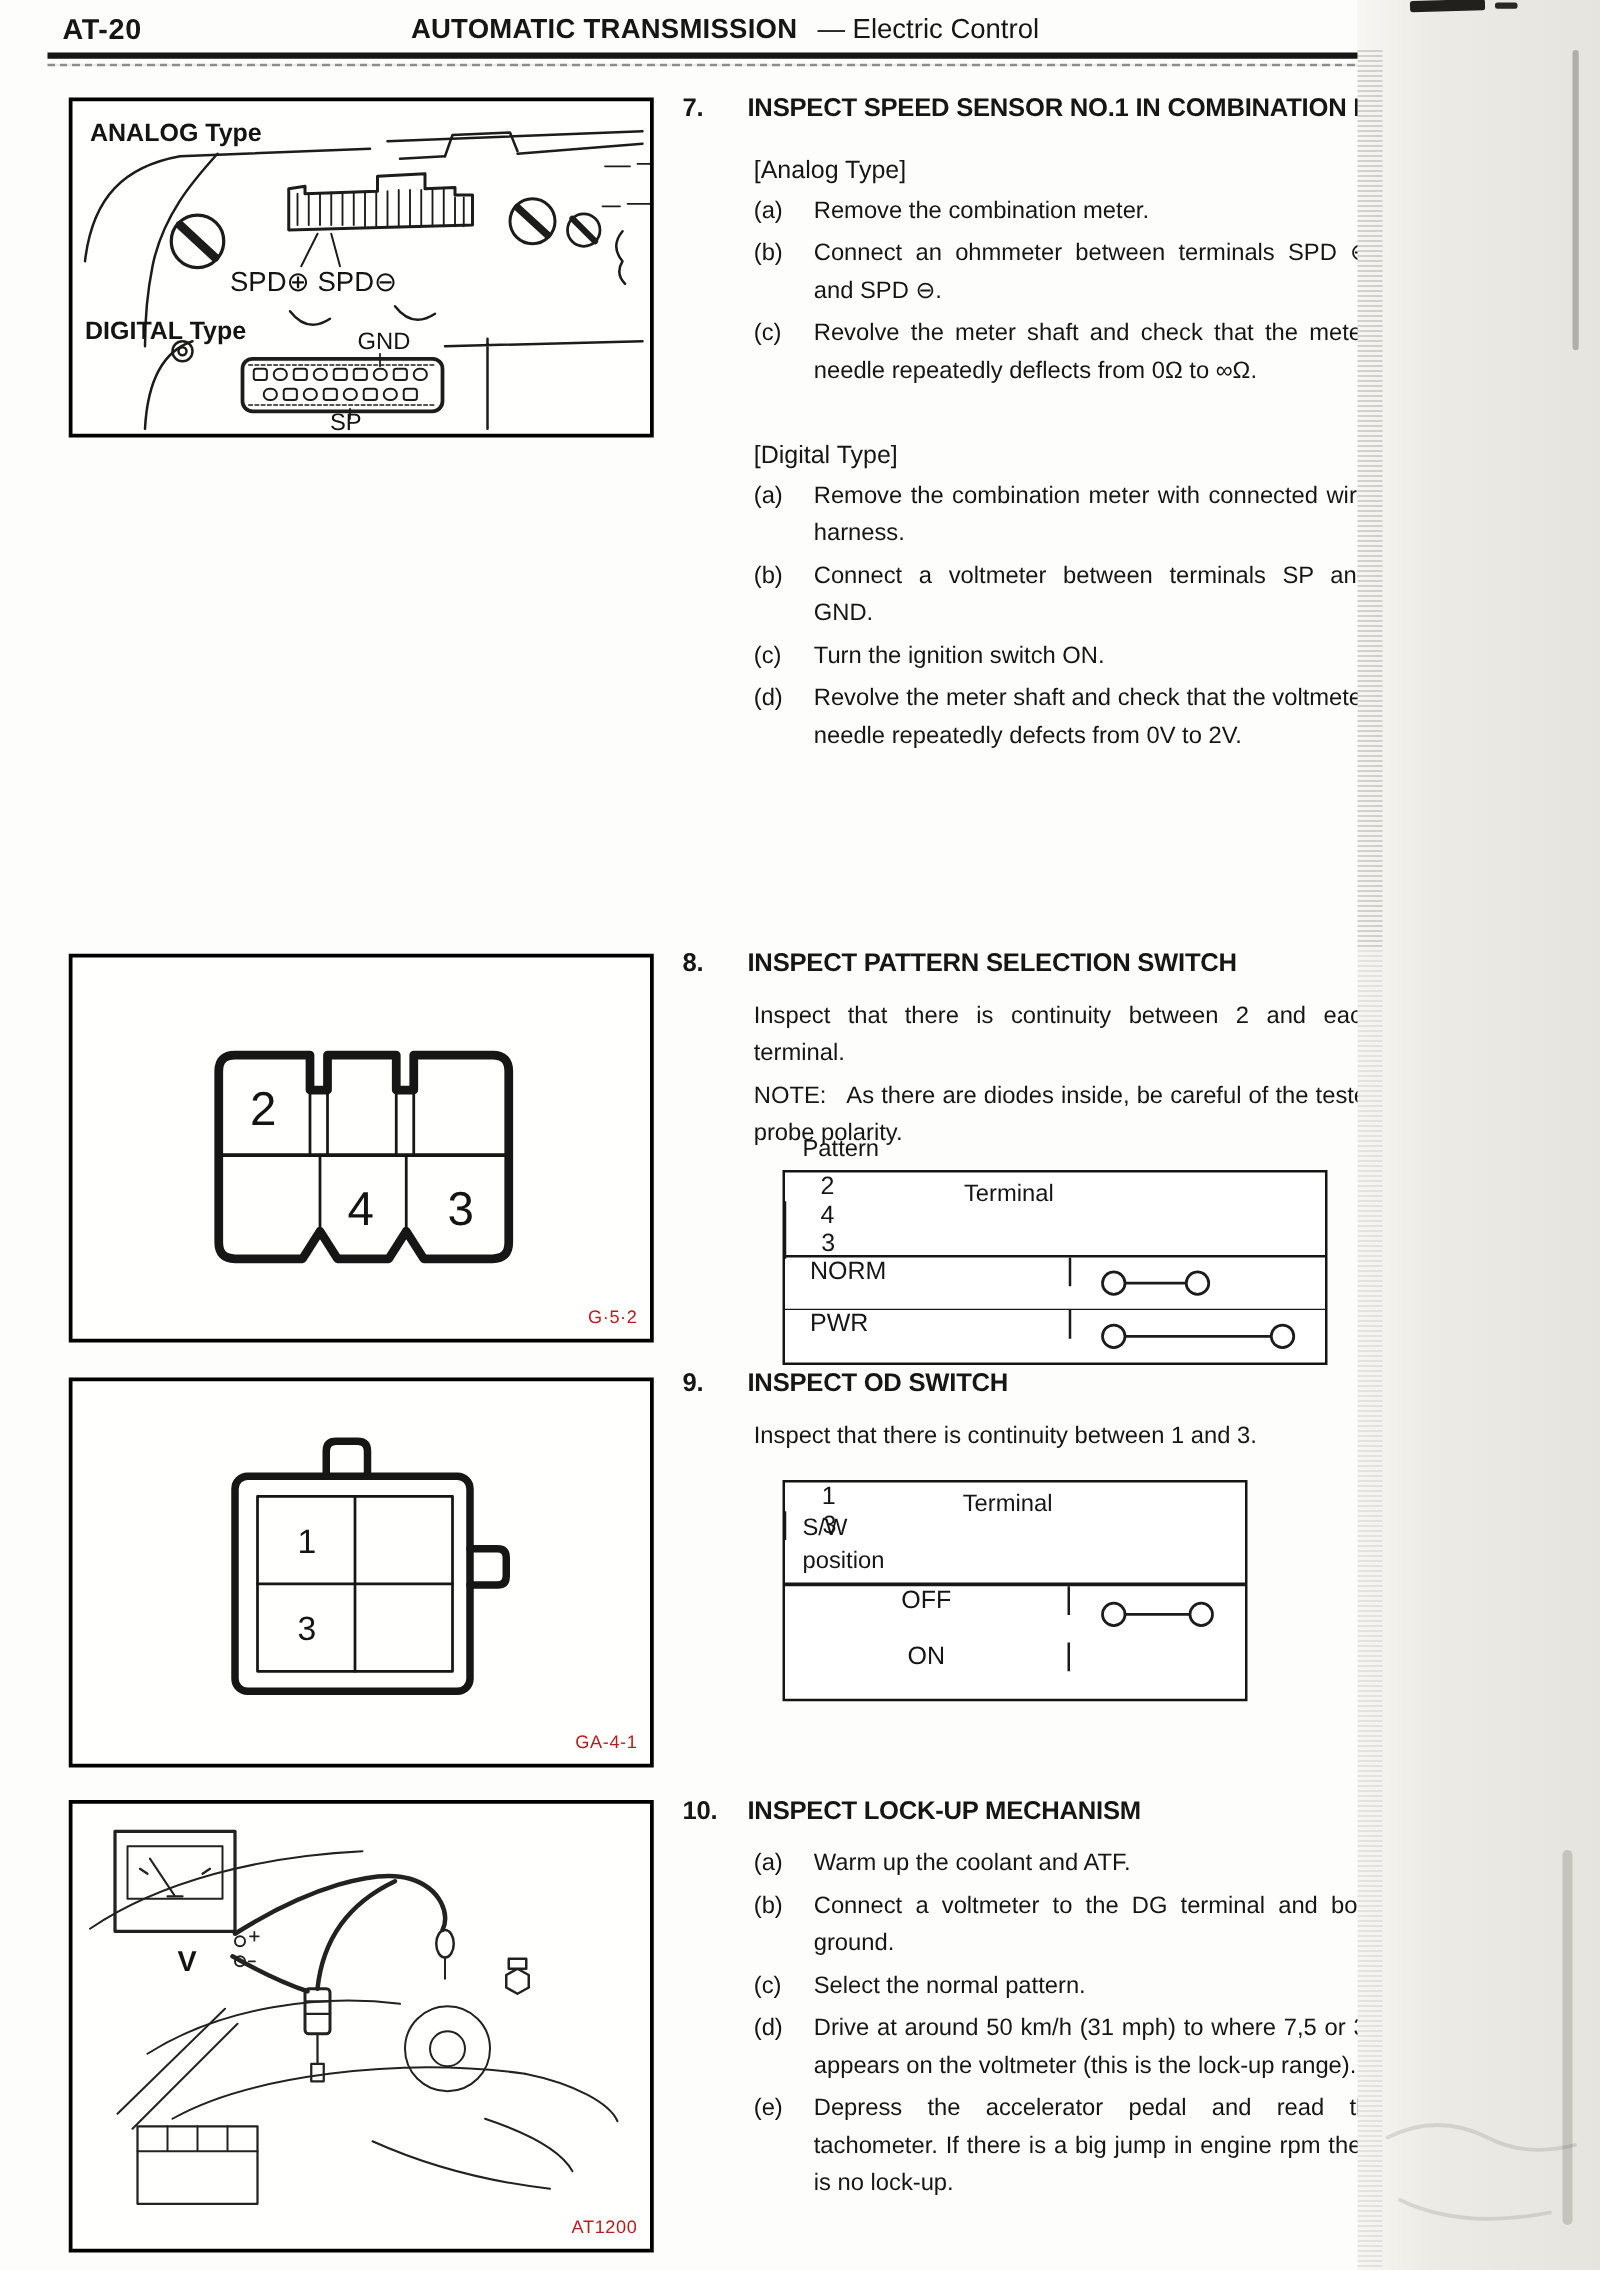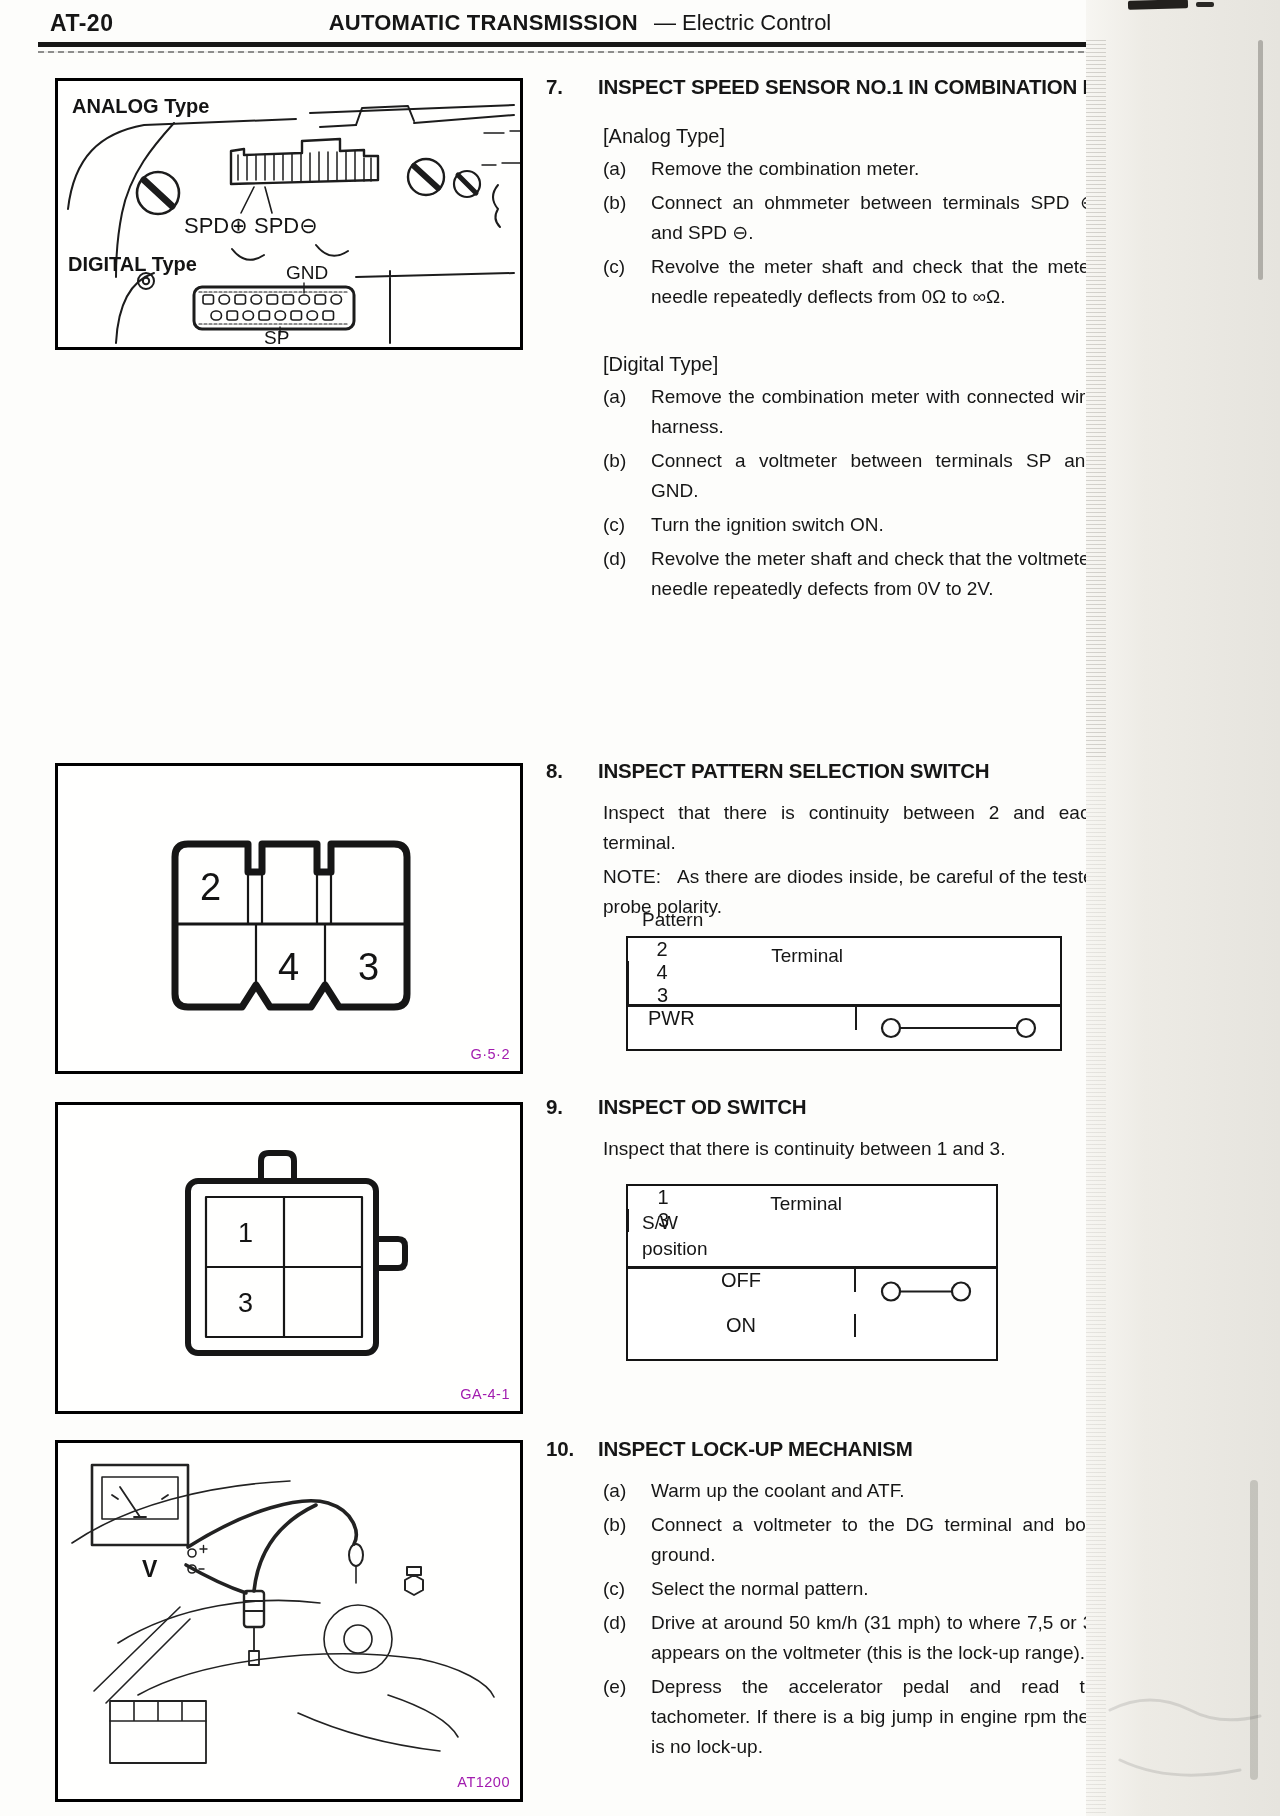--- a/index.html
+++ b/index.html
@@ -16,21 +16,21 @@
   .rule-thick{position:absolute;left:38px;top:42px;width:1060px;height:5px;background:#171717;}
   .rule-thin{position:absolute;left:38px;top:51px;width:1060px;height:2px;
     background:repeating-linear-gradient(90deg,rgba(30,30,30,.5) 0 6px,rgba(30,30,30,.08) 6px 10px);}
   
   .figbox{position:absolute;left:55px;width:462px;border:3px solid #000000;background:#fffffe;}
   #fig1{top:78px;height:266px;}
   #fig2{top:763px;height:305px;}
   #fig3{top:1102px;height:306px;}
   #fig4{top:1440px;height:356px;}
   .figart{position:absolute;left:0;top:0;width:100%;height:100%;}
-  .figcode{position:absolute;right:10px;bottom:9px;font-size:14.5px;letter-spacing:.5px;color:#a21caf;}
+  .figcode{position:absolute;right:10px;bottom:9px;font-size:14.5px;letter-spacing:.5px;color:#b91c1c;}
   .figtext{font-family:"Liberation Sans", sans-serif;fill:#141414;}
   
   .section{position:absolute;left:488px;width:618px;}
   #sec7{top:72px;} #sec8{top:756px;} #sec9{top:1092px;} #sec10{top:1434px;}
   .secrow{display:flex;font-weight:bold;font-size:20.5px;line-height:30px;letter-spacing:-.2px;}
   .secnum{flex:0 0 52px;margin-left:58px;}
   .sectitle{white-space:nowrap;}
   .subhead{margin:20px 0 4px 115px;font-weight:normal;font-size:20px;line-height:28px;}
   .subhead.gap-top{margin-top:38px;}
   .step{display:flex;margin:4px 0;padding-left:115px;font-size:19px;line-height:30px;}
@@ -260,20 +260,31 @@
   <div class="ctable t8">
     <div class="trow thead" style="height:66px">
       <div class="cell corner c0">
         <span class="corner-top">Terminal</span>
         <span class="corner-bottom">Pattern</span>
       </div>
       <div class="cell ch c1">2</div>
       <div class="cell ch c2 bl">4</div>
       <div class="cell ch c3 bl">3</div>
     </div>
+    <div class="trow" style="height:41px">
+      <div class="cell rl pl c0">NORM</div>
+      <div class="cell c1"></div>
+        <div class="cell c2 bl"></div>
+        <div class="cell c3 bl"></div>
+      <svg class="cont cont8" viewBox="0 0 203 41">
+        <line x1="43" y1="20.5" x2="92" y2="20.5" stroke="#1c1c1c" stroke-width="2.2"></line>
+        <circle cx="34" cy="20.5" r="9" fill="#fff" stroke="#1c1c1c" stroke-width="2.2"></circle>
+        <circle cx="101" cy="20.5" r="9" fill="#fff" stroke="#1c1c1c" stroke-width="2.2"></circle>
+      </svg>
+    </div>
     <div class="trow rsep" style="height:42px">
       <div class="cell rl pl c0">PWR</div>
       <div class="cell c1"></div>
         <div class="cell c2 bl"></div>
         <div class="cell c3 bl"></div>
       <svg class="cont cont8" viewBox="0 0 203 42">
         <line x1="43" y1="21" x2="160" y2="21" stroke="#1c1c1c" stroke-width="2.2"></line>
         <circle cx="34" cy="21" r="9" fill="#fff" stroke="#1c1c1c" stroke-width="2.2"></circle>
         <circle cx="169" cy="21" r="9" fill="#fff" stroke="#1c1c1c" stroke-width="2.2"></circle>
       </svg>

